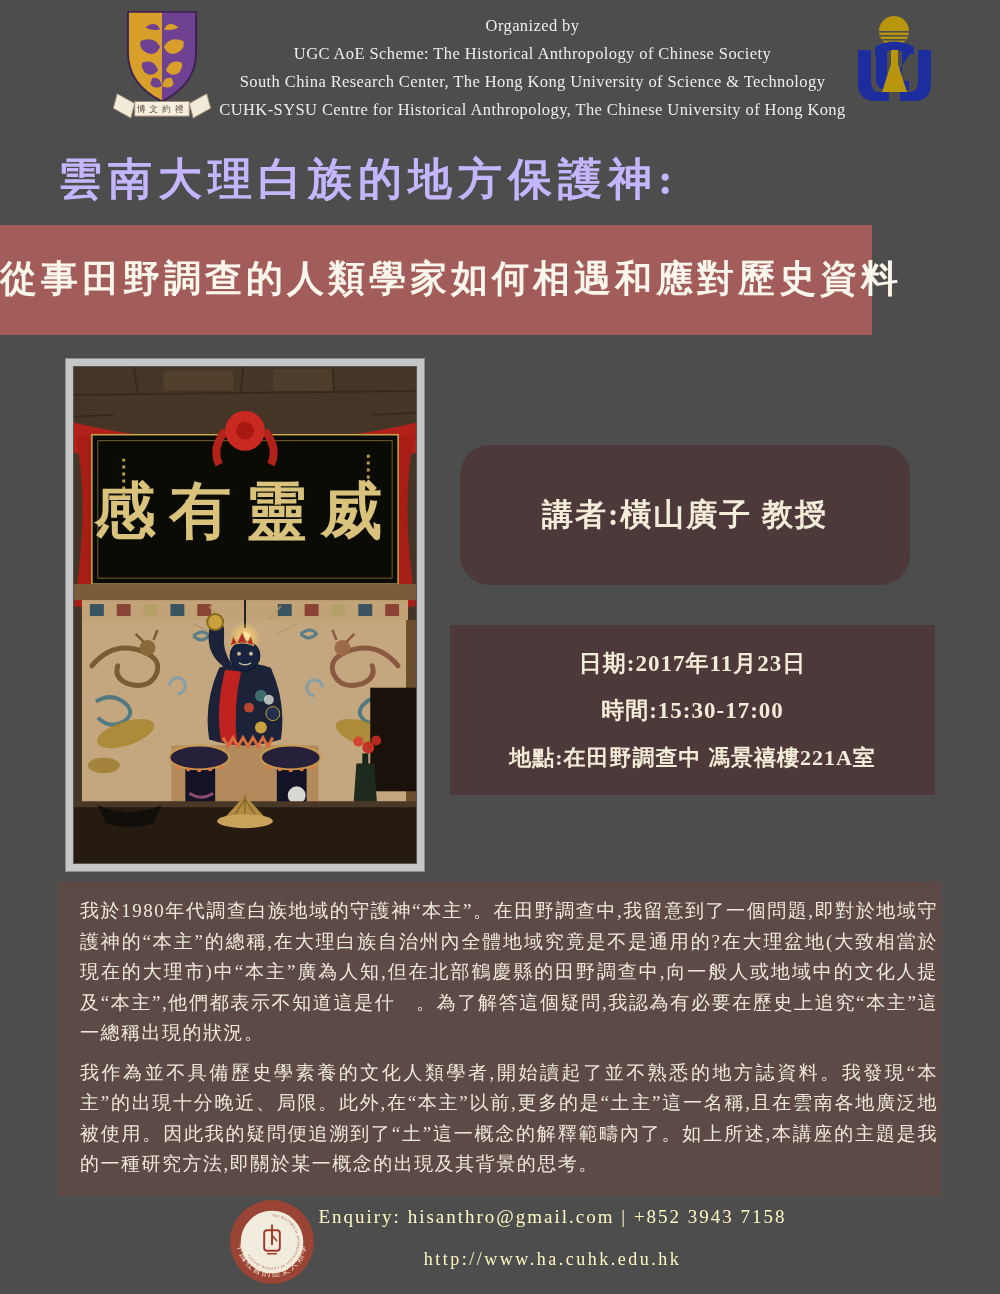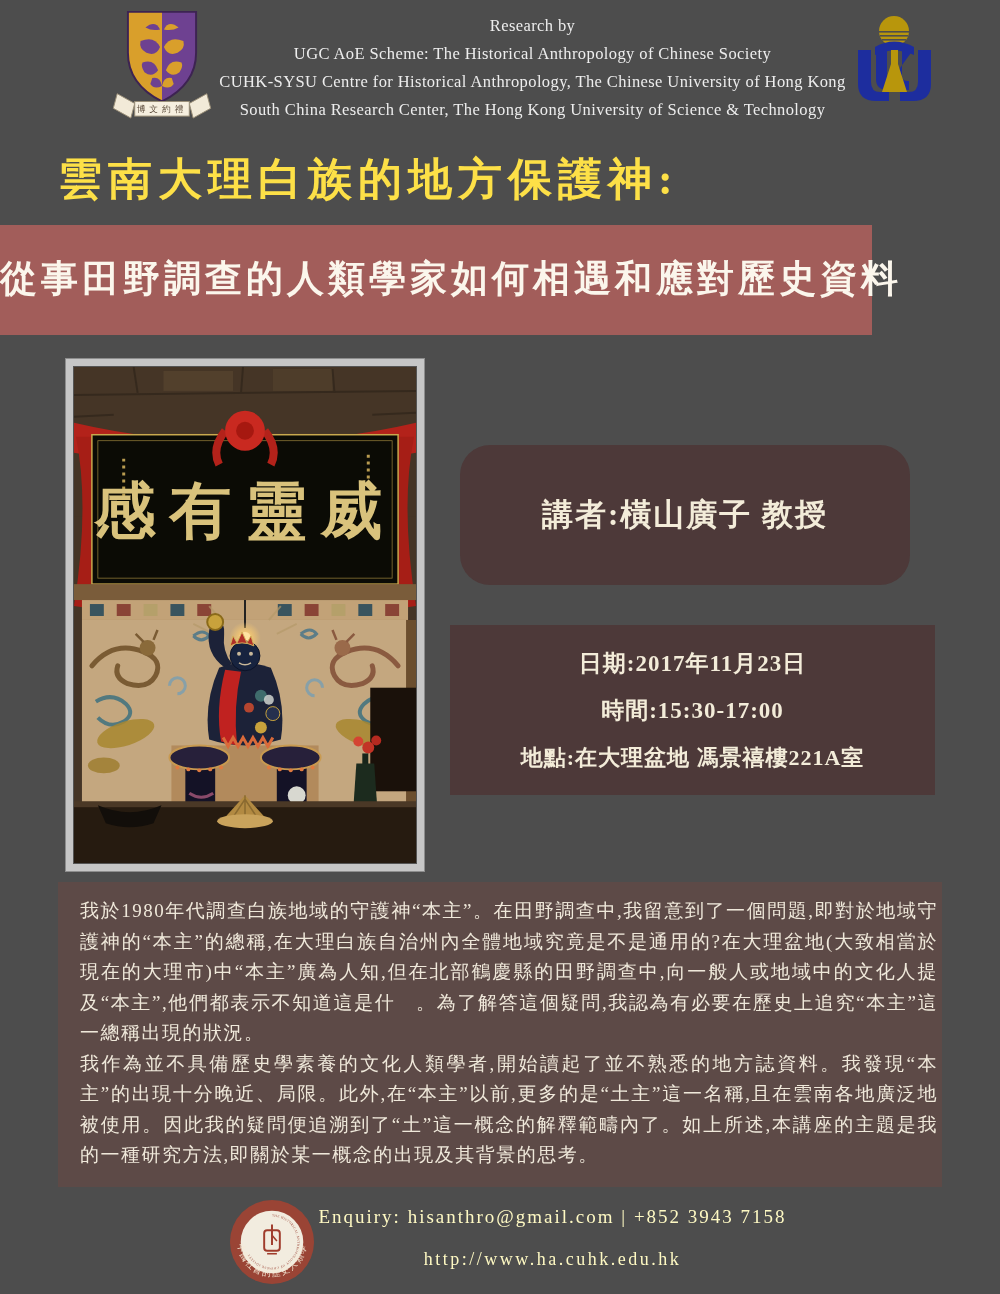--- a/index.html
+++ b/index.html
@@ -13,21 +13,21 @@
     position:absolute;left:65px;right:0;top:12px;
     text-align:center;color:#ededed;
   }
   .header-text .line{font-size:16.5px;line-height:28px;letter-spacing:.4px;}
   .logo{position:absolute;}
   .logo-cuhk{left:112px;top:8px;width:100px;height:112px;}
   .logo-hkust{left:842px;top:10px;width:105px;height:100px;}
   
   .main-title{
     position:absolute;left:58px;top:150px;right:20px;
-    color:#fde047;font-size:44px;font-weight:bold;letter-spacing:6px;
+    color:#c4b5fd;font-size:44px;font-weight:bold;letter-spacing:6px;
   }
   .band{
     position:absolute;left:0;top:225px;width:872px;height:110px;
     background:#a25d5a;
   }
   .band .subtitle{
     width:100%;text-align:center;line-height:108px;
     color:#fbf6ec;font-size:37px;font-weight:600;letter-spacing:4px;
     white-space:nowrap;
   }
@@ -52,21 +52,21 @@
   .detail-venue{font-size:22px;}
   
   .abstract-box{
     position:absolute;left:58px;top:882px;width:884px;
     background:#5d4a47;color:#efe8da;
     padding:14px 4px 16px 22px;box-sizing:border-box;
     font-size:19px;line-height:30.5px;letter-spacing:1.5px;
     text-align:justify;
   }
   .abstract-box p{margin:0;}
-  .abstract-box p + p{}
+  .abstract-box p + p{margin-top:9px;}
   
   .seal{position:absolute;left:228px;top:1198px;width:88px;height:88px;}
   .contact{
     position:absolute;left:120px;right:15px;top:1206px;text-align:center;color:#fef9c3;
   }
   .contact .enquiry{font-size:19px;letter-spacing:2px;}
   .contact .url{font-size:18px;letter-spacing:2.5px;margin-top:21px;}
   .contact a{color:inherit;text-decoration:none;}
 </style>
 </head>
@@ -86,24 +86,24 @@
     <path d="M70 56 q-12 -4 -16 8 q6 8 14 2 q4 -6 2 -10 Z" fill="#d99f2b"></path>
     <path d="M60 72 q-8 -2 -10 8 q8 4 12 -2 Z" fill="#d99f2b"></path>
     <path d="M15 4 H85 V46 C85 70 70 86 50 96 C30 86 15 70 15 46 Z" fill="none" stroke="#3d2352" stroke-width="2"></path>
     <path d="M4 88 l18 10 -4 15 -18 -10 Z" fill="#f2ead8" stroke="#9a8f78"></path>
     <path d="M96 88 l-18 10 4 15 18 -10 Z" fill="#f2ead8" stroke="#9a8f78"></path>
     <rect x="22" y="96" width="56" height="15" fill="#f6efdf" stroke="#9a8f78"></rect>
     <text x="50" y="107" font-size="9" fill="#5a4a3a" text-anchor="middle" letter-spacing="4">博文約禮</text>
   </svg>
 
   <div class="header-text">
-    <div class="line">Research by</div>
+    <div class="line">Organized by</div>
     <div class="line">UGC AoE Scheme: The Historical Anthropology of Chinese Society</div>
+    <div class="line">South China Research Center, The Hong Kong University of Science &amp; Technology</div>
     <div class="line">CUHK-SYSU Centre for Historical Anthropology, The Chinese University of Hong Kong</div>
-    <div class="line">South China Research Center, The Hong Kong University of Science &amp; Technology</div>
   </div>
 
   <svg class="logo logo-hkust" viewBox="0 0 105 100">
     <circle cx="52" cy="21" r="15" fill="#b8960c"></circle>
     <rect x="37" y="21" width="30" height="1.6" fill="#4d4d4d"></rect>
     <rect x="38" y="25" width="28" height="1.6" fill="#4d4d4d"></rect>
     <rect x="40" y="29" width="24" height="1.6" fill="#4d4d4d"></rect>
     <path d="M33 37 q19 -11 39 0 v8 q-20 -9 -39 0 Z" fill="#1d2d9e"></path>
     <path d="M16 40 h13 v32 q0 10 9 10 h9 v9 h-13 q-18 0 -18 -17 Z" fill="#1d2d9e"></path>
     <path d="M89 40 h-13 v32 q0 10 -9 10 h-9 v9 h13 q18 0 18 -17 Z" fill="#1d2d9e"></path>
@@ -252,21 +252,21 @@
     </div>
   </div>
 
   <div class="info-box speaker-box">
     <div class="speaker-line1">講者:橫山廣子 教授</div>
   </div>
 
   <div class="info-box details-box">
     <div class="detail-line">日期:2017年11月23日</div>
     <div class="detail-line">時間:15:30-17:00</div>
-    <div class="detail-line detail-venue">地點:在大理盆地 馮景禧樓221A室</div>
+    <div class="detail-line detail-venue">地點:在田野調查中 馮景禧樓221A室</div>
   </div>
 
   <div class="abstract-box">
     <p>我於1980年代調查白族地域的守護神“本主”。在田野調查中,我留意到了一個問題,即對於地域守護神的“本主”的總稱,在大理白族自治州內全體地域究竟是不是通用的?在大理盆地(大致相當於現在的大理市)中“本主”廣為人知,但在北部鶴慶縣的田野調查中,向一般人或地域中的文化人提及“本主”,他們都表示不知道這是什　。為了解答這個疑問,我認為有必要在歷史上追究“本主”這一總稱出現的狀況。</p>
     <p>我作為並不具備歷史學素養的文化人類學者,開始讀起了並不熟悉的地方誌資料。我發現“本主”的出現十分晚近、局限。此外,在“本主”以前,更多的是“土主”這一名稱,且在雲南各地廣泛地被使用。因此我的疑問便追溯到了“土”這一概念的解釋範疇內了。如上所述,本講座的主題是我的一種研究方法,即關於某一概念的出現及其背景的思考。</p>
   </div>
 
   <svg class="seal" viewBox="0 0 90 90">
     <defs>
       <path id="sealB" d="M 10 45 A 35 35 0 0 0 80 45"></path>

